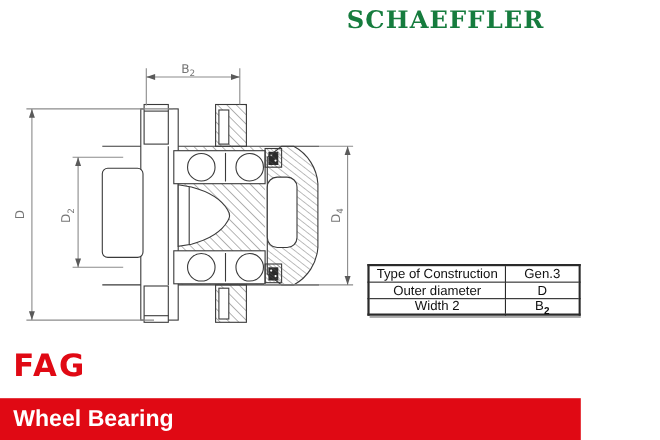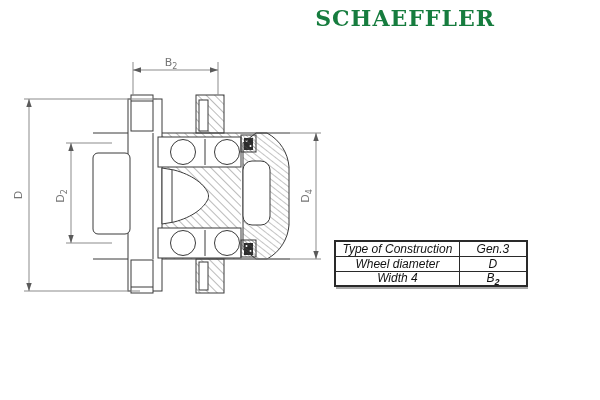--- a/index.html
+++ b/index.html
@@ -22,21 +22,21 @@
   .dhatch { stroke:var(--drawing-line,#3a3a3a); stroke-width:1; }
   .dim    { stroke:var(--dimension-gray,#8b8b8b); stroke-width:1; fill:none; }
   .dimarrow { fill:#5a5a5a; stroke:none; }
   .dimtext { font-family:"DejaVu Sans", sans-serif; font-size:11px; fill:#757575; }
   .dimsub  { font-size:8px; }
 
   
   .spec-table-wrap { position:absolute; left:334px; top:240px; }
   table.spec { border-collapse:collapse; table-layout:fixed;
     box-shadow:2px 2px 0 #a8a8a8;
-    border:2px solid var(--table-border,#2a2a2a); background:#fff;font-style:italic; }
+    border:2px solid var(--table-border,#2a2a2a); background:#fff; }
   table.spec td { border:1px solid var(--table-border,#2a2a2a);
     height:15px; font-size:12px; line-height:1; text-align:center;
     vertical-align:middle; color:#111; padding:0 2px; white-space:nowrap; }
   td.col-label { width:133px; }
   td.col-value { width:96px; }
   table.spec sub { font-size:9px; font-weight:bold; line-height:0; }
 
   
   .fag-logo-wrap { position:absolute; left:12px; top:316px; }
   .fag-logo { font-family:"DejaVu Sans", sans-serif; font-weight:900;
@@ -164,26 +164,32 @@
   </svg>
 
   <div class="spec-table-wrap">
     <table class="spec">
       <tbody>
         <tr>
           <td class="col-label">Type of Construction</td>
           <td class="col-value"><span>Gen.3</span><sub></sub></td>
         </tr>
         <tr>
-          <td class="col-label">Wheel diameter</td>
+          <td class="col-label">Outer diameter</td>
           <td class="col-value"><span>D</span><sub></sub></td>
         </tr>
         <tr>
-          <td class="col-label">Width 4</td>
+          <td class="col-label">Width 2</td>
           <td class="col-value"><span>B</span><sub>2</sub></td>
         </tr>
       </tbody>
     </table>
   </div>
 
+  <div class="fag-logo-wrap">
+    <span class="fag-logo">FAG</span>
+  </div>
 
+  <div class="footer-bar">
+    <span class="footer-title">Wheel Bearing</span>
+  </div>
 
 </div>
 
 </body></html>

